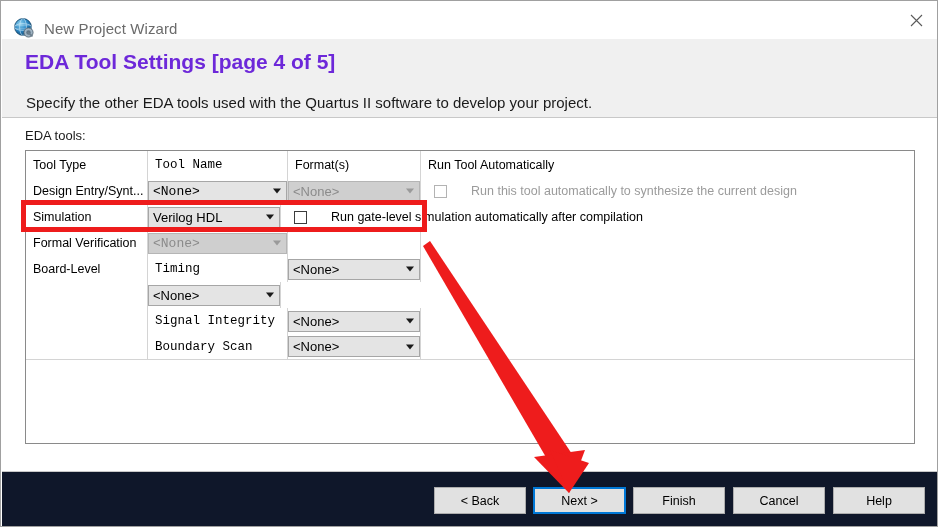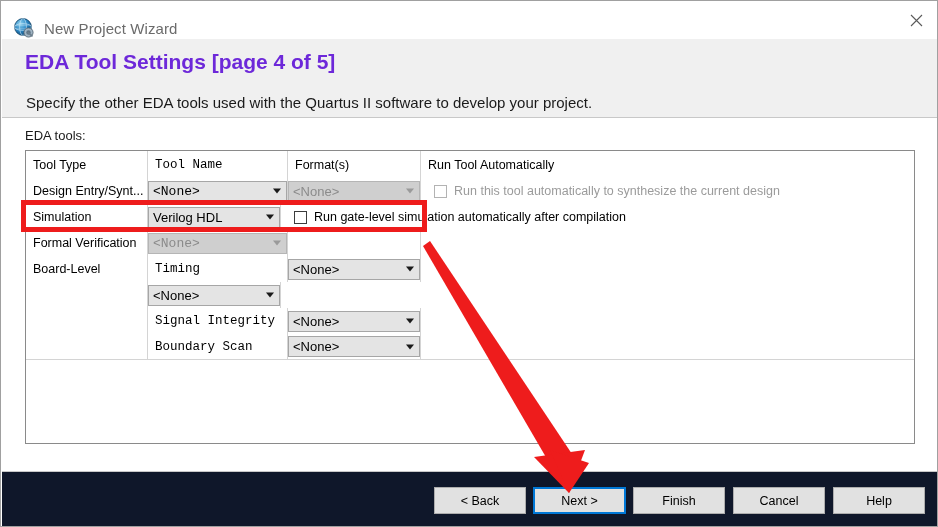--- a/index.html
+++ b/index.html
@@ -178,20 +178,21 @@
     padding-left: 0;
   }
   .cell-combo .combo { width: 100%; }
 
   
   .chkwrap {
     display: flex;
     align-items: center;
     padding-left: 6px;
     white-space: nowrap;
+    gap: 17px;
   }
   .chk {
     width: 13px;
     height: 13px;
     border: 1px solid #3c3c3c;
     background: #ffffff;
     box-sizing: border-box;
     flex: 0 0 auto;
   }
   .chk.disabled { border-color: #b3b3b3; }

